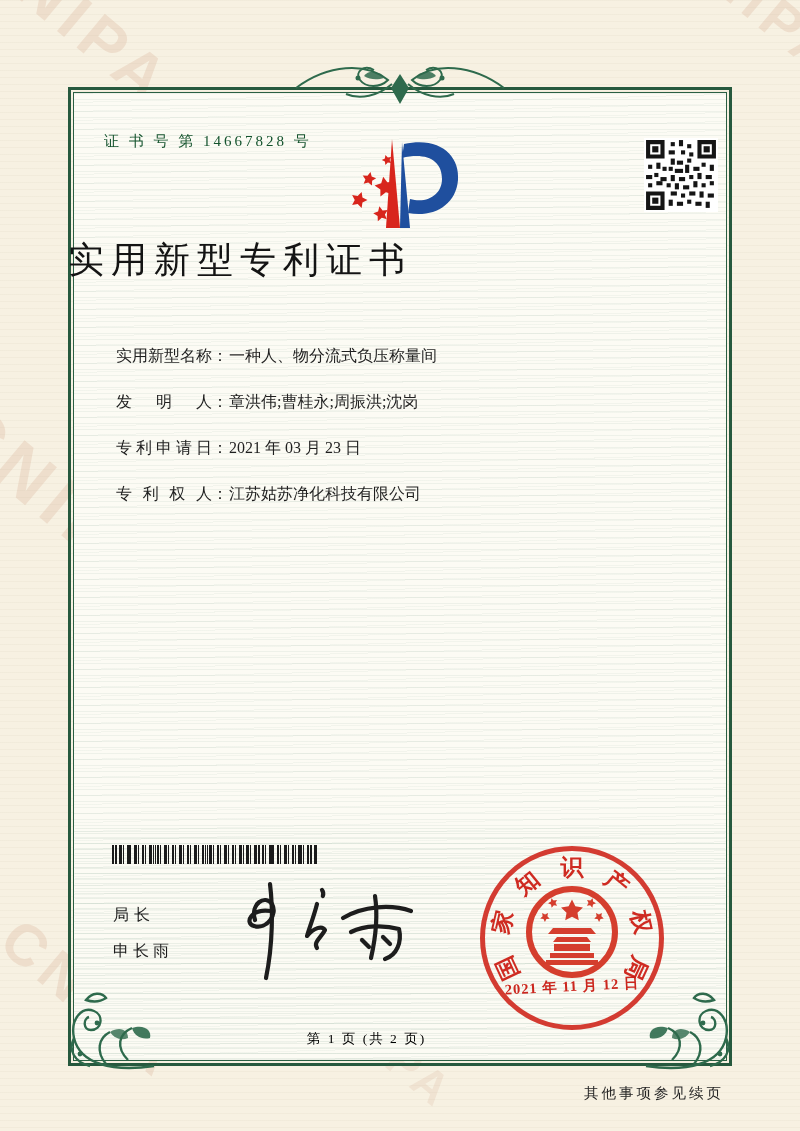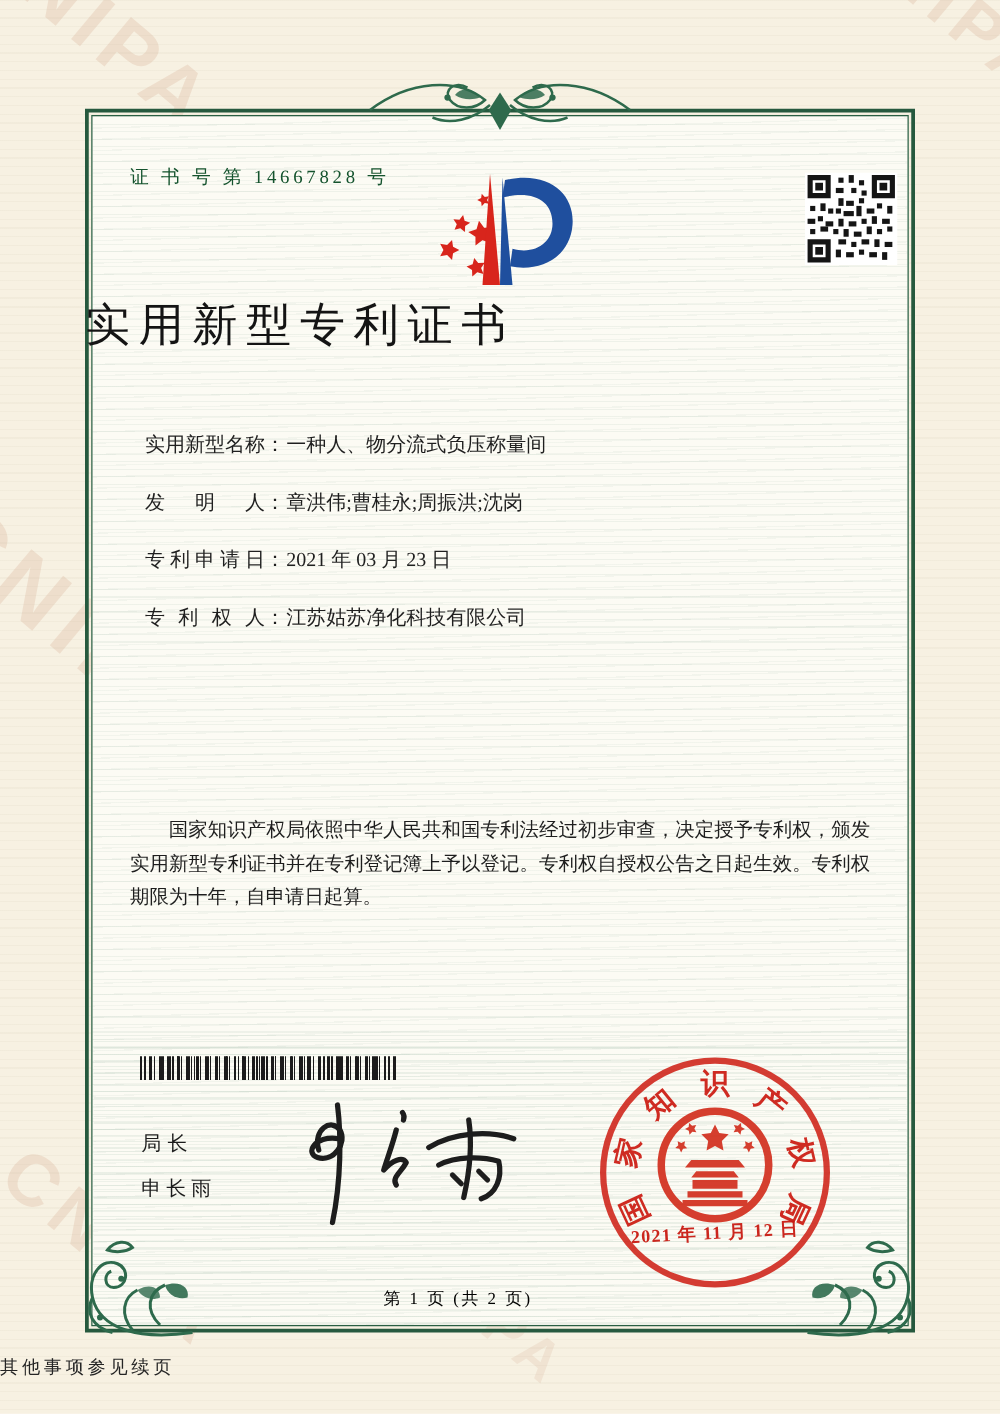--- a/index.html
+++ b/index.html
@@ -70,21 +70,21 @@
     position:absolute;left:50%;top:50%;font-size:23px;font-weight:bold;
     color:rgba(204,30,20,0.94);line-height:1;
   }
   .seal-emblem{position:absolute;left:44px;top:38px;}
   .seal-date{
     position:absolute;left:0;top:131px;width:100%;text-align:center;
     font-size:14.5px;font-weight:bold;color:rgba(200,26,18,0.95);
     transform:rotate(-3deg);letter-spacing:1px;white-space:nowrap;
   }
   .page-num{position:absolute;left:68px;top:1030px;width:597px;text-align:center;font-size:13.5px;letter-spacing:2px;color:#000000;}
-  .cont-note{position:absolute;left:0;top:1084px;width:724px;text-align:left;font-size:14.5px;letter-spacing:3px;color:#252525;}
+  .cont-note{position:absolute;left:0;top:1084px;width:724px;text-align:right;font-size:14.5px;letter-spacing:3px;color:#252525;}
   .flourish{position:absolute;z-index:4;}
   .flourish.br{transform:scaleX(-1);}
   .ornament-top{position:absolute;left:288px;top:54px;z-index:4;}
 </style>
 </head>
 <body>
 
 <div class="wm" style="left:-42px;top:-20px;font-size:64px;">CNIPA</div>
 <div class="wm" style="left:655px;top:-32px;font-size:56px;">CNIPA</div>
 <div class="wm" style="left:468px;top:330px;font-size:44px;color:rgba(203,148,122,0.16);">CNIPA</div>
@@ -234,21 +234,20 @@
     </div>
     <div class="field-row">
       <span class="f-label">专利申请日</span><span class="f-sep">：</span><span class="f-value">2021 年 03 月 23 日</span>
     </div>
     <div class="field-row">
       <span class="f-label">专利权人</span><span class="f-sep">：</span><span class="f-value">江苏姑苏净化科技有限公司</span>
     </div>
   </div>
 
   <div class="paras">
-    <p>国家知识产权局依照中华人民共和国专利法经过初步审查，决定授予专利权，颁发实用新型专利证书并在专利登记簿上予以登记。专利权自授权公告之日起生效。专利权期限为十年，自申请日起算。</p>
   </div>
 
   <div class="barcode"></div>
 
   <div class="sig-title">局长</div>
   <div class="sig-name">申长雨</div>
 
   <svg class="sig-hand" width="200" height="105" viewBox="0 0 200 105">
     <g stroke="#1d1d1d" stroke-width="4.2" fill="none" stroke-linecap="round" stroke-linejoin="round">
       <path d="M30,42 C25,26 40,16 47,26 C53,36 42,52 29,48 C19,45 26,30 46,33"></path>

